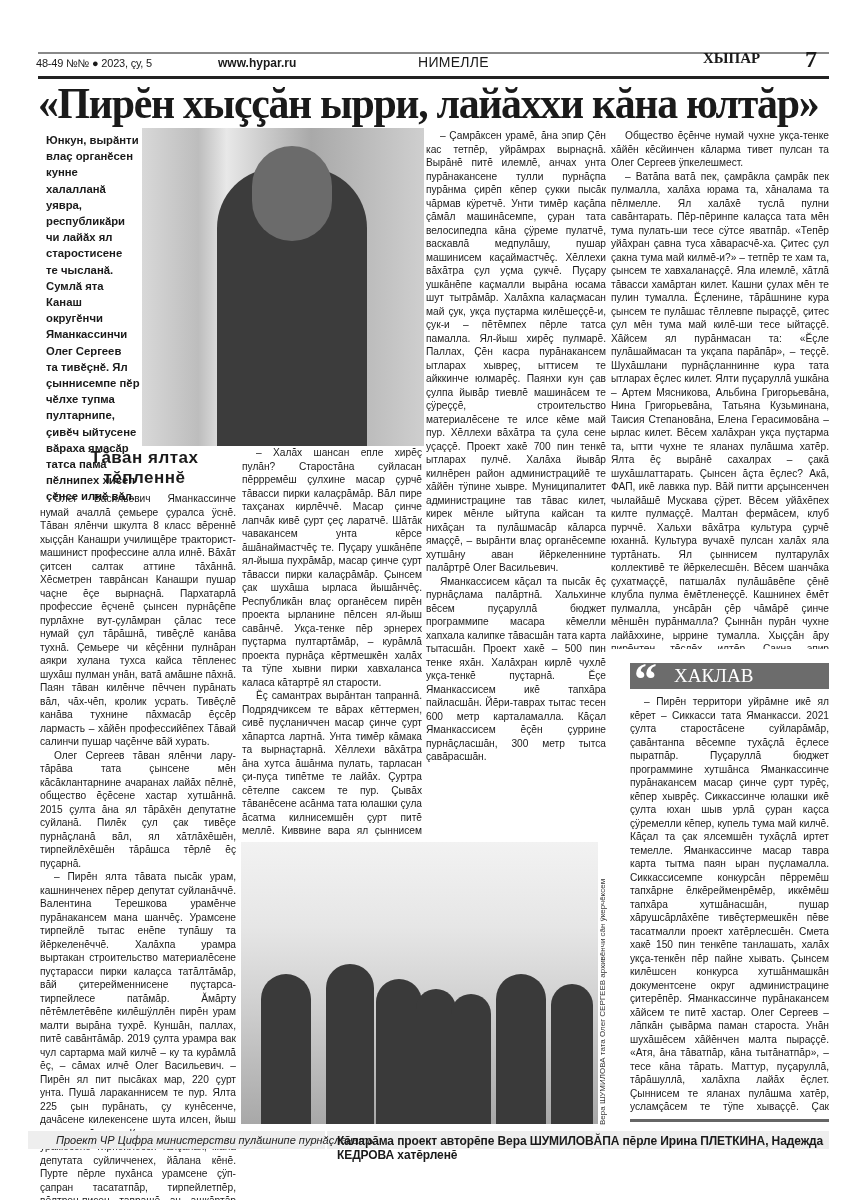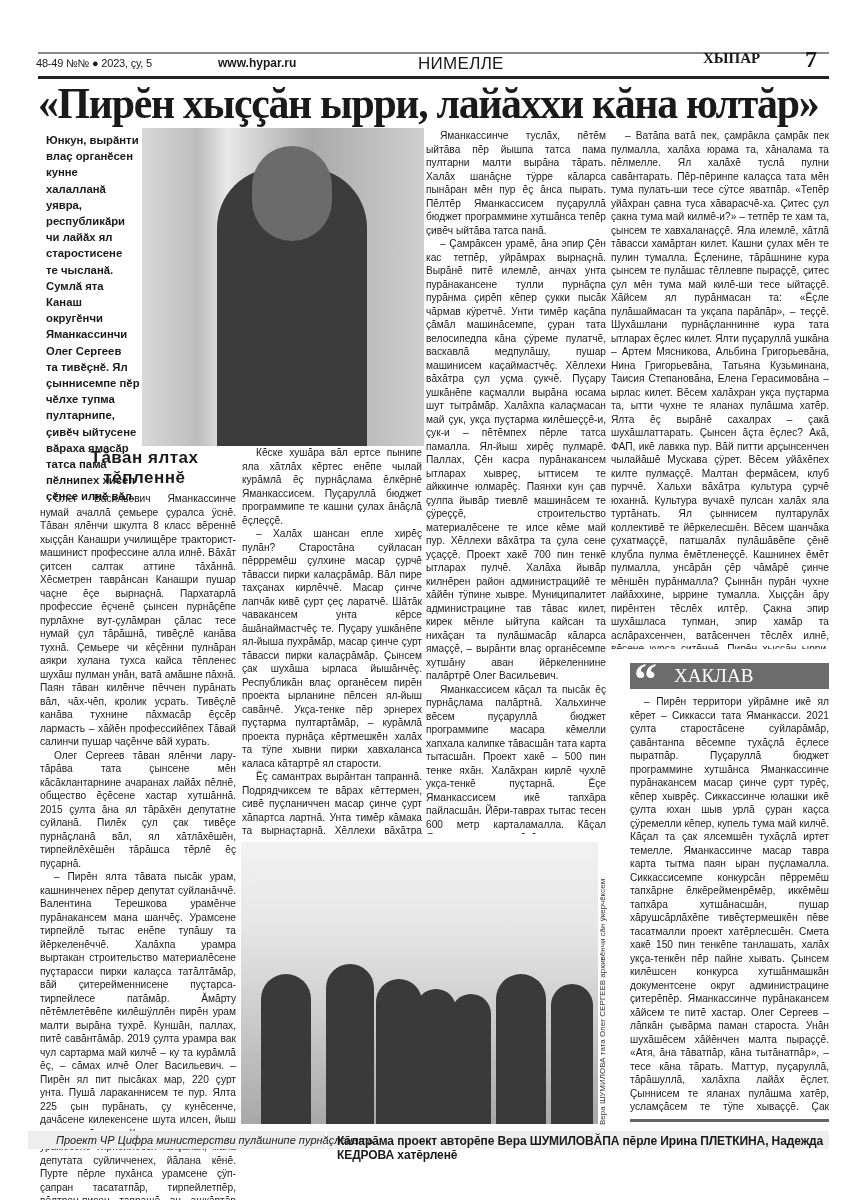--- a/index.html
+++ b/index.html
@@ -2,21 +2,21 @@
 <html><head>
 <meta charset="utf-8">
 <style>
   html, body { margin: 0; padding: 0; background: #ffffff; }
   body { width: 867px; height: 1200px; position: relative; overflow: hidden; font-family: "Liberation Sans", sans-serif; color: #1a1a1a; }
   .abs { position: absolute; }
   
   #header-rule-top { left: 38px; top: 52px; width: 791px; height: 2px; background: #888; }
   #issue { left: 36px; top: 57px; font-size: 11px; font-family: "Liberation Sans", sans-serif; letter-spacing: -0.2px; }
   #site { left: 218px; top: 56px; font-size: 12px; font-weight: bold; }
-  #section { left: 418px; top: 54px; font-size: 17px; letter-spacing: 0.3px; }
+  #section { left: 418px; top: 54px; font-size: 14px; letter-spacing: 0.3px; }
   #brand { left: 703px; top: 50px; font-size: 15px; font-weight: bold; font-family: "Liberation Serif", serif; }
   #pagenum { left: 805px; top: 46px; font-size: 24px; font-weight: bold; font-family: "Liberation Serif", serif; }
   #header-rule-bot { left: 38px; top: 76px; width: 791px; height: 3px; background: #222; }
   #headline { left: 38px; top: 78px; width: 795px; font-family: "Liberation Serif", serif; font-weight: bold; font-size: 45px; line-height: 50px; letter-spacing: -1.4px; white-space: nowrap; transform: scaleX(0.93); transform-origin: left top; }
   
   #lead { left: 46px; top: 132px; width: 94px; font-weight: bold; font-size: 11.3px; line-height: 16.2px; white-space: pre-line; }
   
   .photo { background: #9a9a9a; overflow: hidden; }
   #photo-portrait { left: 142px; top: 128px; width: 282px; height: 318px; background: linear-gradient(90deg,#d8d8d8 0%,#bdbdbd 20%,#e8e8e8 30%,#a9a9a9 60%,#cfcfcf 100%); }
   #photo-portrait .figure { position:absolute; left: 75px; top: 40px; width: 150px; height: 278px; background: #3c3c3c; border-radius: 60px 60px 0 0; }
@@ -87,33 +87,32 @@
 
 <div class="abs col" id="col1">
   <h2 class="sub" style="margin-top:0;">Тăван ялтах тĕпленнĕ</h2>
   <p>Олег Васильевич Яманкассинче нумай ачаллă çемьере çуралса ÿснĕ. Тăван ялĕнчи шкулта 8 класс вĕреннĕ хыççăн Канашри училищĕре тракторист-машинист профессине алла илнĕ. Вăхăт çитсен салтак аттине тăхăннă. Хĕсметрен таврăнсан Канашри пушар чаçне ĕçе вырнаçнă. Пархатарлă профессие ĕçченĕ çынсен пурнăçĕпе пурлăхне вут-çулăмран çăлас тесе нумай çул тăрăшнă, тивĕçлĕ канăва тухнă. Çемьере чи кĕçĕнни пулнăран аякри хулана тухса кайса тĕпленес шухăш пулман унăн, ватă амăшне пăхнă. Паян тăван килĕнче пĕччен пурăнать вăл, чăх-чĕп, кролик усрать. Тивĕçлĕ канăва тухнине пăхмасăр ĕçсĕр лармасть – хăйĕн профессийĕпех Тăвай салинчи пушар чаçĕнче вăй хурать.</p>
   <p>Олег Сергеев тăван ялĕнчи лару-тăрăва тата çынсене мĕн кăсăклантарнине ачаранах лайăх пĕлнĕ, общество ĕçĕсене хастар хутшăннă. 2015 çулта ăна ял тăрăхĕн депутатне суйланă. Пилĕк çул çак тивĕçе пурнăçланă вăл, ял хăтлăхĕшĕн, тирпейлĕхĕшĕн тăрăшса тĕрлĕ ĕç пуçарнă.</p>
   <p>– Пирĕн ялта тăвата пысăк урам, кашнинченех пĕрер депутат суйланăччĕ. Валентина Терешкова урамĕнче пурăнакансем мана шанчĕç. Урамсене тирпейлĕ тытас енĕпе тупăшу та йĕркеленĕччĕ. Халăхпа урамра выртакан строительство материалĕсене пуçтарасси пирки калаçса татăлтăмăр, вăй çитерейменнисене пуçтарса-тирпейлесе патăмăр. Ăмăрту пĕтĕмлетĕвĕпе килĕшÿллĕн пирĕн урам малти вырăна тухрĕ. Куншăн, паллах, питĕ савăнтăмăр. 2019 çулта урамра вак чул сартарма май килчĕ – ку та курăмлă ĕç, – сăмах илчĕ Олег Васильевич. – Пирĕн ял пит пысăках мар, 220 çурт унта. Пушă лараканнисем те пур. Ялта 225 çын пурăнать, çу кунĕсенче, дачăсене килекенсене шута илсен, йыш тата хушăнать. Кашни çуркунне ял урамĕсене тирпейлесси тахçанах, мана депутата суйличченех, йăлана кĕнĕ. Пурте пĕрле пухăнса урамсене çÿп-çапран тасататпăр, тирпейлетпĕр, вĕлтрен-пиçен таврашĕ ан ашкăртăр тетпĕр. «Мана кирлĕ-им?» – тесе ĕçрен пăрăнакан çук, каласан турткаланса тăмаççĕ. Ырă çак йăлана малашне те тытса пыма, ялта тирпей-илем, хăтлăх кĕртме хатĕр. Çуркуннепе кĕркунне ялта тата ун йĕри-тавра йывăç лартасси те – çулсерен пурнăçлакан ĕçсенчен пĕри. Ял-йыш Яманкасси илемлĕ пултăр тесе тăрăшать.</p>
 
 </div>
 
 <div class="abs col" id="col2" style="height:390px; overflow:hidden;">
-  <p>Кĕске хушăра вăл ертсе пынипе яла хăтлăх кĕртес енĕпе чылай курăмлă ĕç пурнăçлама ĕлкĕрнĕ Яманкассисем. Пуçаруллă бюджет программипе те кашни çулах ăнăçлă ĕçлеççĕ.</p>
   <p>– Халăх шансан епле хирĕç пулăн? Старостăна суйласан пĕррремĕш çулхине масар çурчĕ тăвасси пирки калаçрăмăр. Вăл пире тахçанах кирлĕччĕ. Масар çинче лапчăк кивĕ çурт çеç ларатчĕ. Шăтăк чаваканcем унта кĕрсе ăшăнаймастчĕç те. Пуçару ушкăнĕпе ял-йыша пухрăмăр, масар çинче çурт тăвасси пирки калаçрăмăр. Çынсем çак шухăша ырласа йышăнчĕç. Республикăн влаç органĕсем пирĕн проекта ырланине пĕлсен ял-йыш савăнчĕ. Укçа-тенке пĕр эрнерех пуçтарма пултартăмăр, – курăмлă проекта пурнăça кĕртмешкĕн халăх та тÿпе хывни пирки хавхаланса каласа кăтартрĕ ял старости.</p>
   <p>Ĕç самантрах вырăнтан тапраннă. Подрядчиксем те вăрах кĕттермен, сивĕ пуçланиччен масар çинче çурт хăпартса лартнă. Унта тимĕр кăмака та вырнаçтарнă. Хĕллехи вăхăтра ăна хутса ăшăнма пулать, тарласан çи-пуça типĕтме те лайăх. Çуртра сĕтелпе саксем те пур. Çывăх тăванĕсене асăнма тата юлашки çула ăсатма килнисемшĕн çурт питĕ меллĕ. Киввине вара ял çыннисем хăйсемех пăснă, пĕрене-сене касса ваклан, вутăпа çĕнĕ çурта ăшăтма йышăннă.</p>
 </div>
 
 <div class="abs col" id="col3" style="height:705px; overflow:hidden;">
-  <p>Яманкассинче туслăх, пĕтĕм ыйтăва пĕр йышпа татса пама пултарни малти вырăна тăрать. Халăх шанăçне тÿрре кăларса пынăран мĕн пур ĕç ăнса пырать. Пĕлтĕр Яманкассисем пуçаруллă бюджет программине хутшăнса тепĕр çивĕч ыйтăва татса панă.</p>
   <p>– Çамрăксен урамĕ, ăна эпир Çĕн кас тетпĕр, уйрăмрах вырнаçнă. Вырăнĕ питĕ илемлĕ, анчах унта пурăнакансене тулли пурнăçпа пурăнма çирĕп кĕпер çукки пысăк чăрмав кÿретчĕ. Унти тимĕр каçăпа çăмăл машинăсемпе, çуран тата велосипедпа кăна çÿреме пулатчĕ, васкавлă медпулăшу, пушар машинисем каçаймастчĕç. Хĕллехи вăхăтра çул уçма çукчĕ. Пуçару ушкăнĕпе каçмалли вырăна юсама шут тытрăмăр. Халăхпа калаçмасан май çук, укçа пуçтарма килĕшеççĕ-и, çук-и – пĕтĕмпех пĕрле татса памалла. Ял-йыш хирĕç пулмарĕ. Паллах, Çĕн касра пурăнаканcем ытларах хывреç, ыттисем те айккинче юлмарĕç. Паянхи кун çав çулпа йывăр тиевлĕ машинăсем те çÿреççĕ, строительство материалĕсене те илсе кĕме май пур. Хĕллехи вăхăтра та çула сене уçаççĕ. Проект хакĕ 700 пин тенкĕ ытларах пулчĕ. Халăха йывăр килнĕрен район администрацийĕ те хăйĕн тÿпине хывре. Муниципалитет администрацине тав тăвас килет, кирек мĕнле ыйтупа кайсан та нихăçан та пулăшмасăр кăларса ямаççĕ, – вырăнти влаç органĕсемпе хутшăну аван йĕркеленнине палăртрĕ Олег Васильевич.</p>
   <p>Яманкассисем кăçал та пысăк ĕç пурнăçлама палăртнă. Хальхинче вĕсем пуçаруллă бюджет программипе масара кĕмелли хапхала калипке тăвасшăн тата карта тытасшăн. Проект хакĕ – 500 пин тенке яхăн. Халăхран кирлĕ чухлĕ укçа-тенкĕ пуçтарнă. Ĕçе Яманкассисем икĕ тапхăра пайласшăн. Йĕри-таврах тытас тесен 600 метр карталамалла. Кăçал Яманкассисем ĕçĕн çуррине пурнăçласшăн, 300 метр тытса çавăрасшăн.</p>
 
 </div>
 
 <div class="abs col" id="col4" style="height:520px; overflow:hidden;">
+  <p>Общество ĕçĕнче нумай чухне укçа-тенке хăйĕн кĕсйинчен кăларма тивет пулсан та Олег Сергеев ÿпкелешмест.</p>
   <p>– Ватăпа ватă пек, çамрăкла çамрăк пек пулмалла, халăха юрама та, хăналама та пĕлмелле. Ял халăхĕ туслă пулни савăнтарать. Пĕр-пĕринпе калаçса тата мĕн тума пулать-ши тесе сÿтсе яватпăр. «Тепĕр уйăхран çавна туса хăварасчĕ-ха. Çитес çул çакна тума май килмĕ-и?» – тетпĕр те хам та, çынсем те хавхаланаççĕ. Яла илемлĕ, хăтлă тăвасси хамăртан килет. Кашни çулах мĕн те пулин тумалла. Ĕçленине, тăрăшнине кура çынсем те пулăшас тĕллевпе пыраççĕ, çитес çул мĕн тума май килĕ-ши тесе ыйтаççĕ. Хăйсем ял пурăнмасан та: «Ĕçле пулăшаймасан та укçапа парăпăр», – теççĕ. Шухăшлани пурнăçланнинне кура тата ытларах ĕçлес килет. Ялти пуçаруллă ушкăна – Артем Мясникова, Альбина Григорьевăна, Нина Григорьевăна, Татьяна Кузьминана, Таисия Степановăна, Елена Герасимовăна – ырлас килет. Вĕсем халăхран укçа пуçтарма та, ытти чухне те яланах пулăшма хатĕр. Ялта ĕç вырăнĕ сахалрах – çакă шухăшлаттарать. Çынсен ăçта ĕçлес? Акă, ФАП, икĕ лавкка пур. Вăй питти арçынсенчен чылайăшĕ Мускава çÿрет. Вĕсем уйăхĕпех килте пулмаççĕ. Малтан фермăсем, клуб пурччĕ. Хальхи вăхăтра культура çурчĕ юханнă. Культура вучахĕ пулсан халăх яла туртăнать. Ял çыннисем пултарулăх коллективĕ те йĕркелесшĕн. Вĕсем шанчăка çухатмаççĕ, патшалăх пулăшăвĕпе çĕнĕ клубла пулма ĕмĕтленеççĕ. Кашнинех ĕмĕт пулмалла, унсăрăн çĕр чăмăрĕ çинче мĕншĕн пурăнмалла? Çыннăн пурăн чухне лайăххине, ыррине тумалла. Хыççăн ăру пирĕнтен тĕслĕх илтĕр. Çакна эпир шухăшласа тупман, эпир хамăр та аслăрахсенчен, ватăсенчен тĕслĕх илнĕ, вĕсене курса çитĕннĕ. Пирĕн хыççăн ырри, лайăххи кăна юлтăр, çамрăксем çавна курса, тен, пирĕнтен те лайăхрах ĕçсем тума пултарĕç, – каласа вĕçлерĕ ял старости.</p>
 </div>
 
 <div class="abs" id="quote-box">
   <div id="quote-banner">
     <span class="q">“</span>
     <span>ХАКЛАВ</span>
   </div>
   <div class="col" style="height:420px; overflow:hidden;">
     <p>– Пирĕн территори уйрăмне икĕ ял кĕрет – Сиккасси тата Яманкасси. 2021 çулта старостăсене суйларăмăр, çавăнтанпа вĕсемпе тухăçлă ĕçлесе пыратпăр. Пуçаруллă бюджет программине хутшăнса Яманкассинче пурăнакансем масар çинче çурт турĕç, кĕпер хыврĕç. Сиккассинче юлашки икĕ çулта юхан шыв урлă çуран каçса çÿремелли кĕпер, купель тума май килчĕ. Кăçал та çак ялсемшĕн тухăçлă иртет темелле. Яманкассинче масар тавра карта тытма паян ыран пуçламалла. Сиккассисемпе конкурсăн пĕрремĕш тапхăрне ĕлкĕрейменрĕмĕр, иккĕмĕш тапхăра хутшăнасшăн, пушар хăрушсăрлăхĕпе тивĕçтермешкĕн пĕве тасатмалли проект хатĕрлесшĕн. Смета хакĕ 150 пин тенкĕпе танлашать, халăх укçа-тенкĕн пĕр пайне хывать. Çынсем килĕшсен конкурса хутшăнмашкăн документсене округ администрацине çитерĕпĕр. Яманкассинче пурăнакансем хăйсем те питĕ хастар. Олег Сергеев – лăпкăн çывăрма паман староста. Унăн шухăшĕсем хăйĕнчен малта пыраççĕ. «Атя, ăна тăватпăр, кăна тытăнатпăр», – тесе кăна тăрать. Маттур, пуçаруллă, тăрăшуллă, халăхпа лайăх ĕçлет. Çыннисем те яланах пулăшма хатĕр, усламçăсем те тÿпе хываççĕ. Çак кунсенче хастарсем Тăван çĕршывăн Аслă вăрçинче пуç хунисене халалланă ялти палăка йĕркене кĕртесшĕн. Сăрă туяннă. Ял çамрăкĕсем пуçарулли савăнтарать. Пĕлтĕр хайхискерсем ял çывăхĕнчи татса кайнă пĕвене йĕркене кĕртрĕç, тасатрĕç, кăçал пулă та ячĕç. Йĕри-тавра йывăç лартрĕç. Эпир старостăсемпе пĕр тĕллевпе вăй хунăранах курăмлă ĕçсем пурнăçлама пултаратпăр. Сиккасси тăрăхне илемлĕрех, хăтлăрах тăвассишĕн малашне те тăрăшăпăр.</p>

